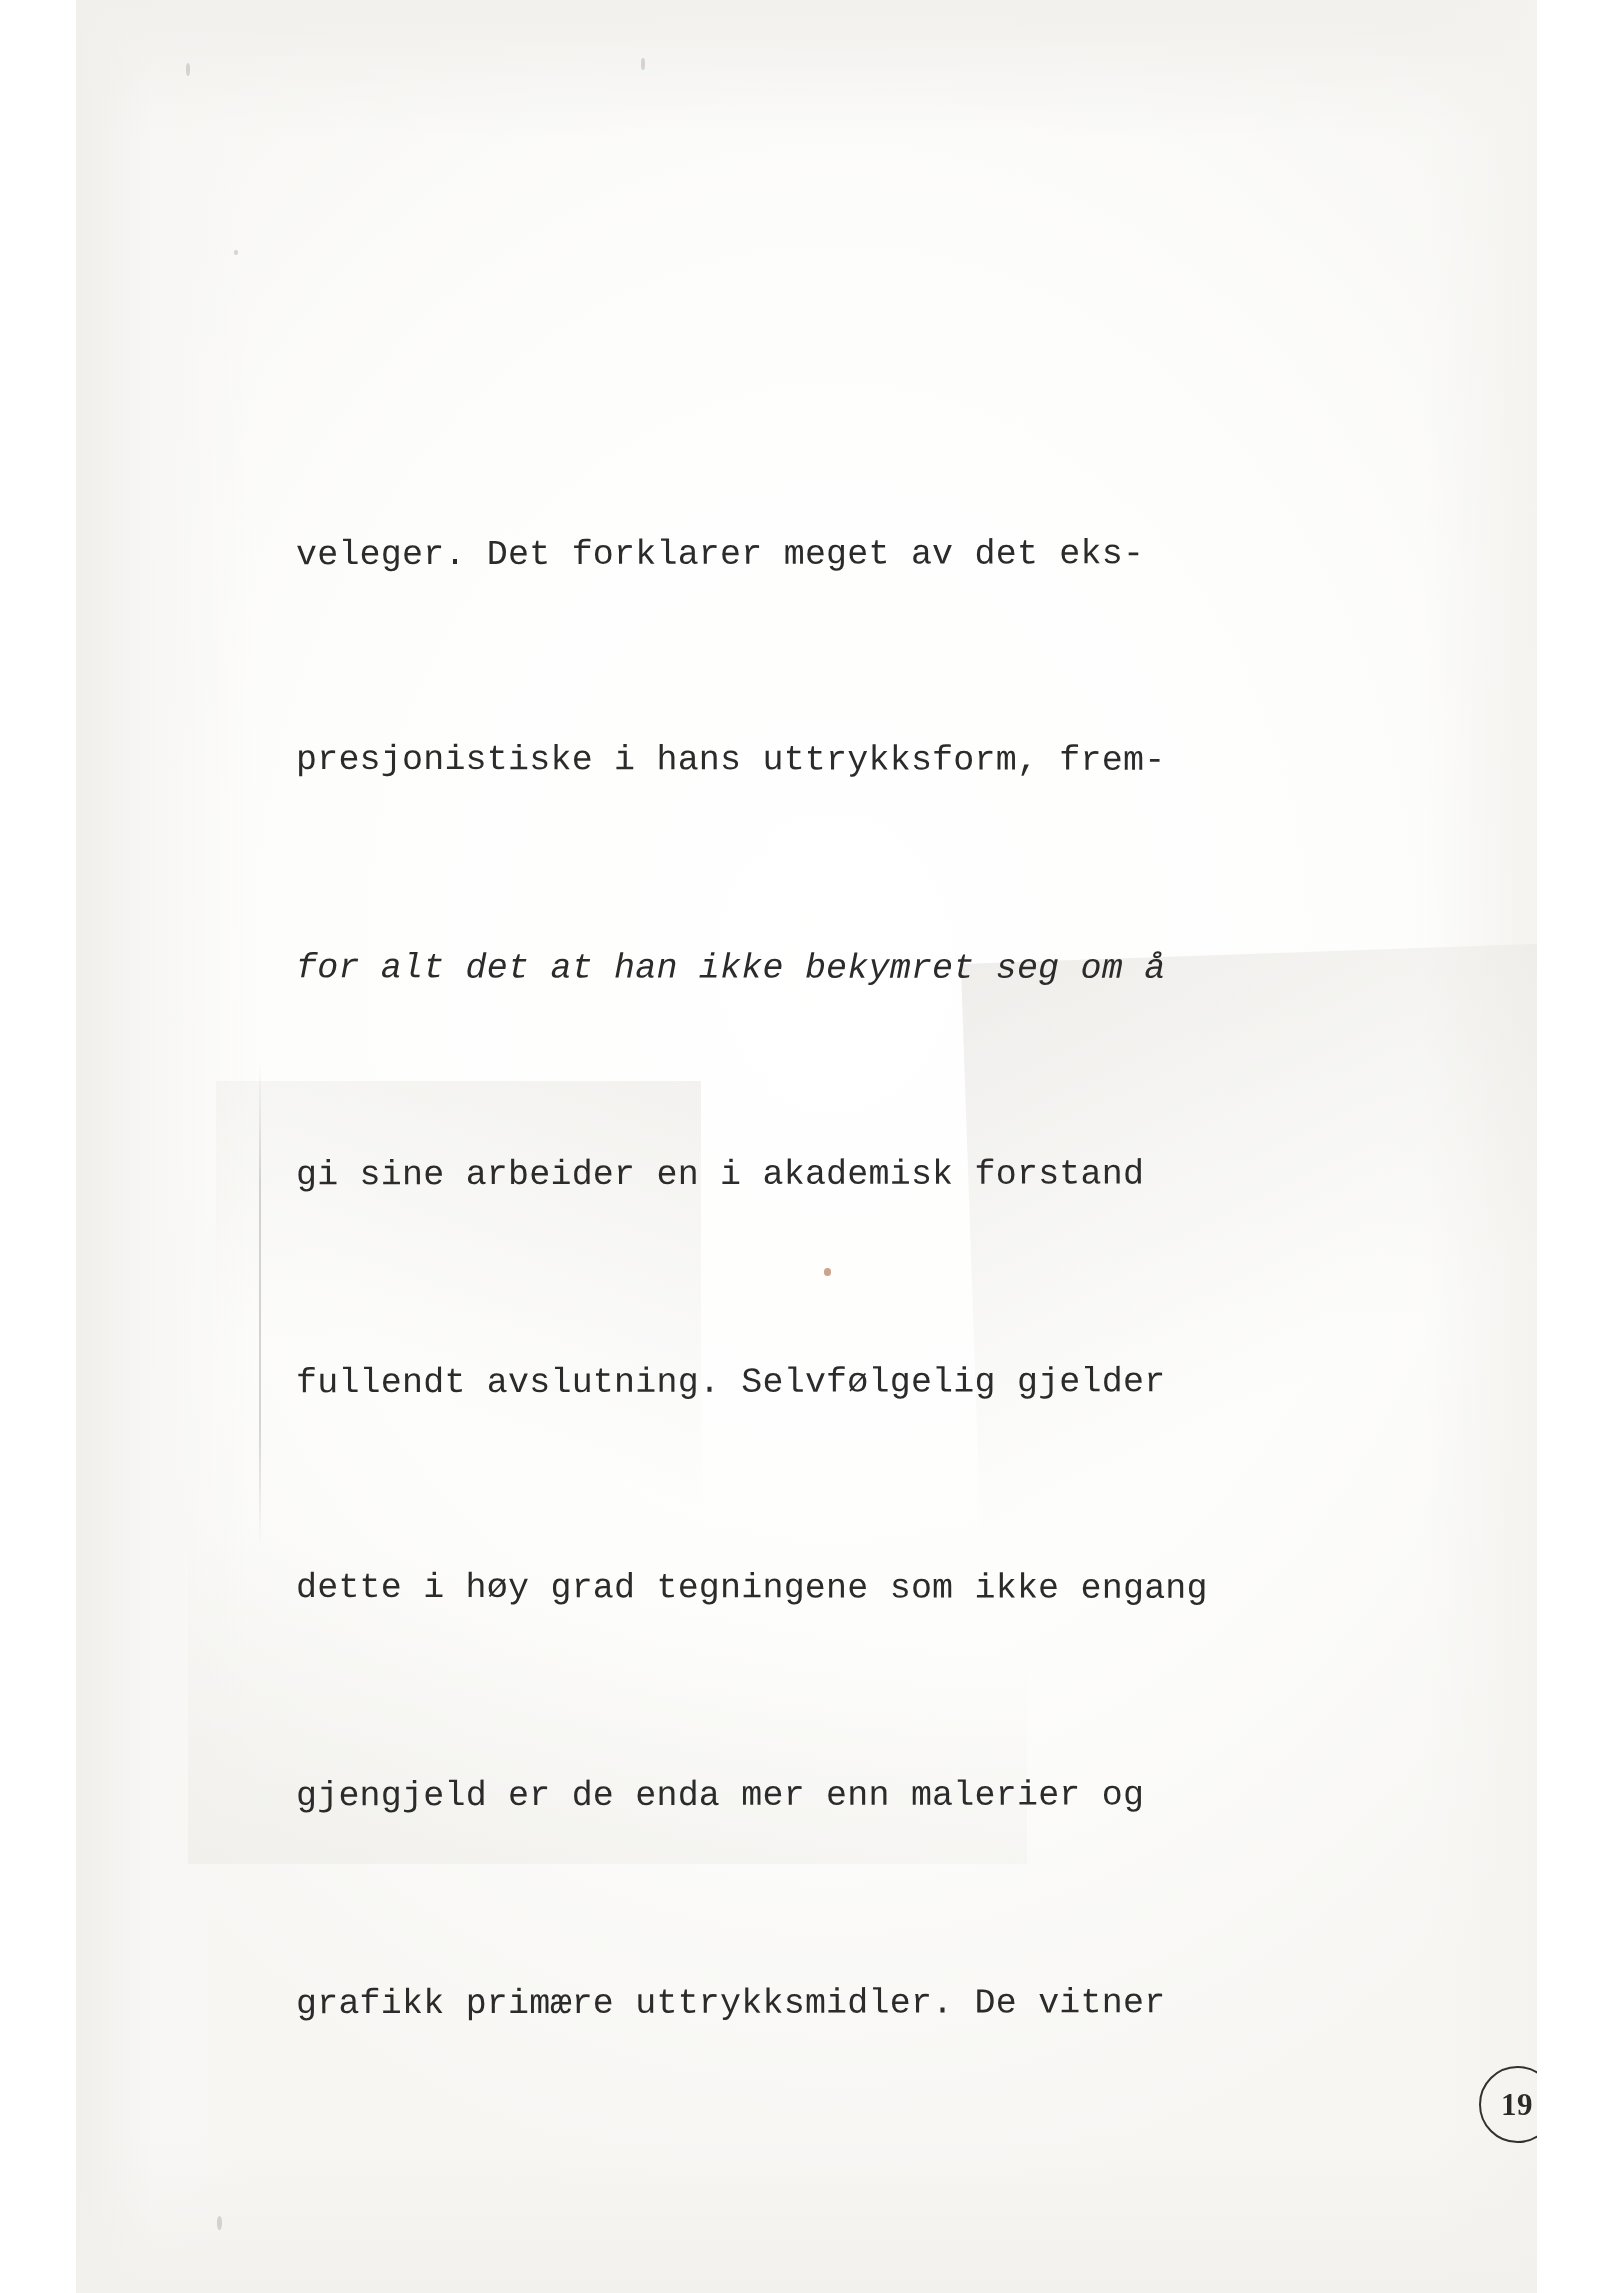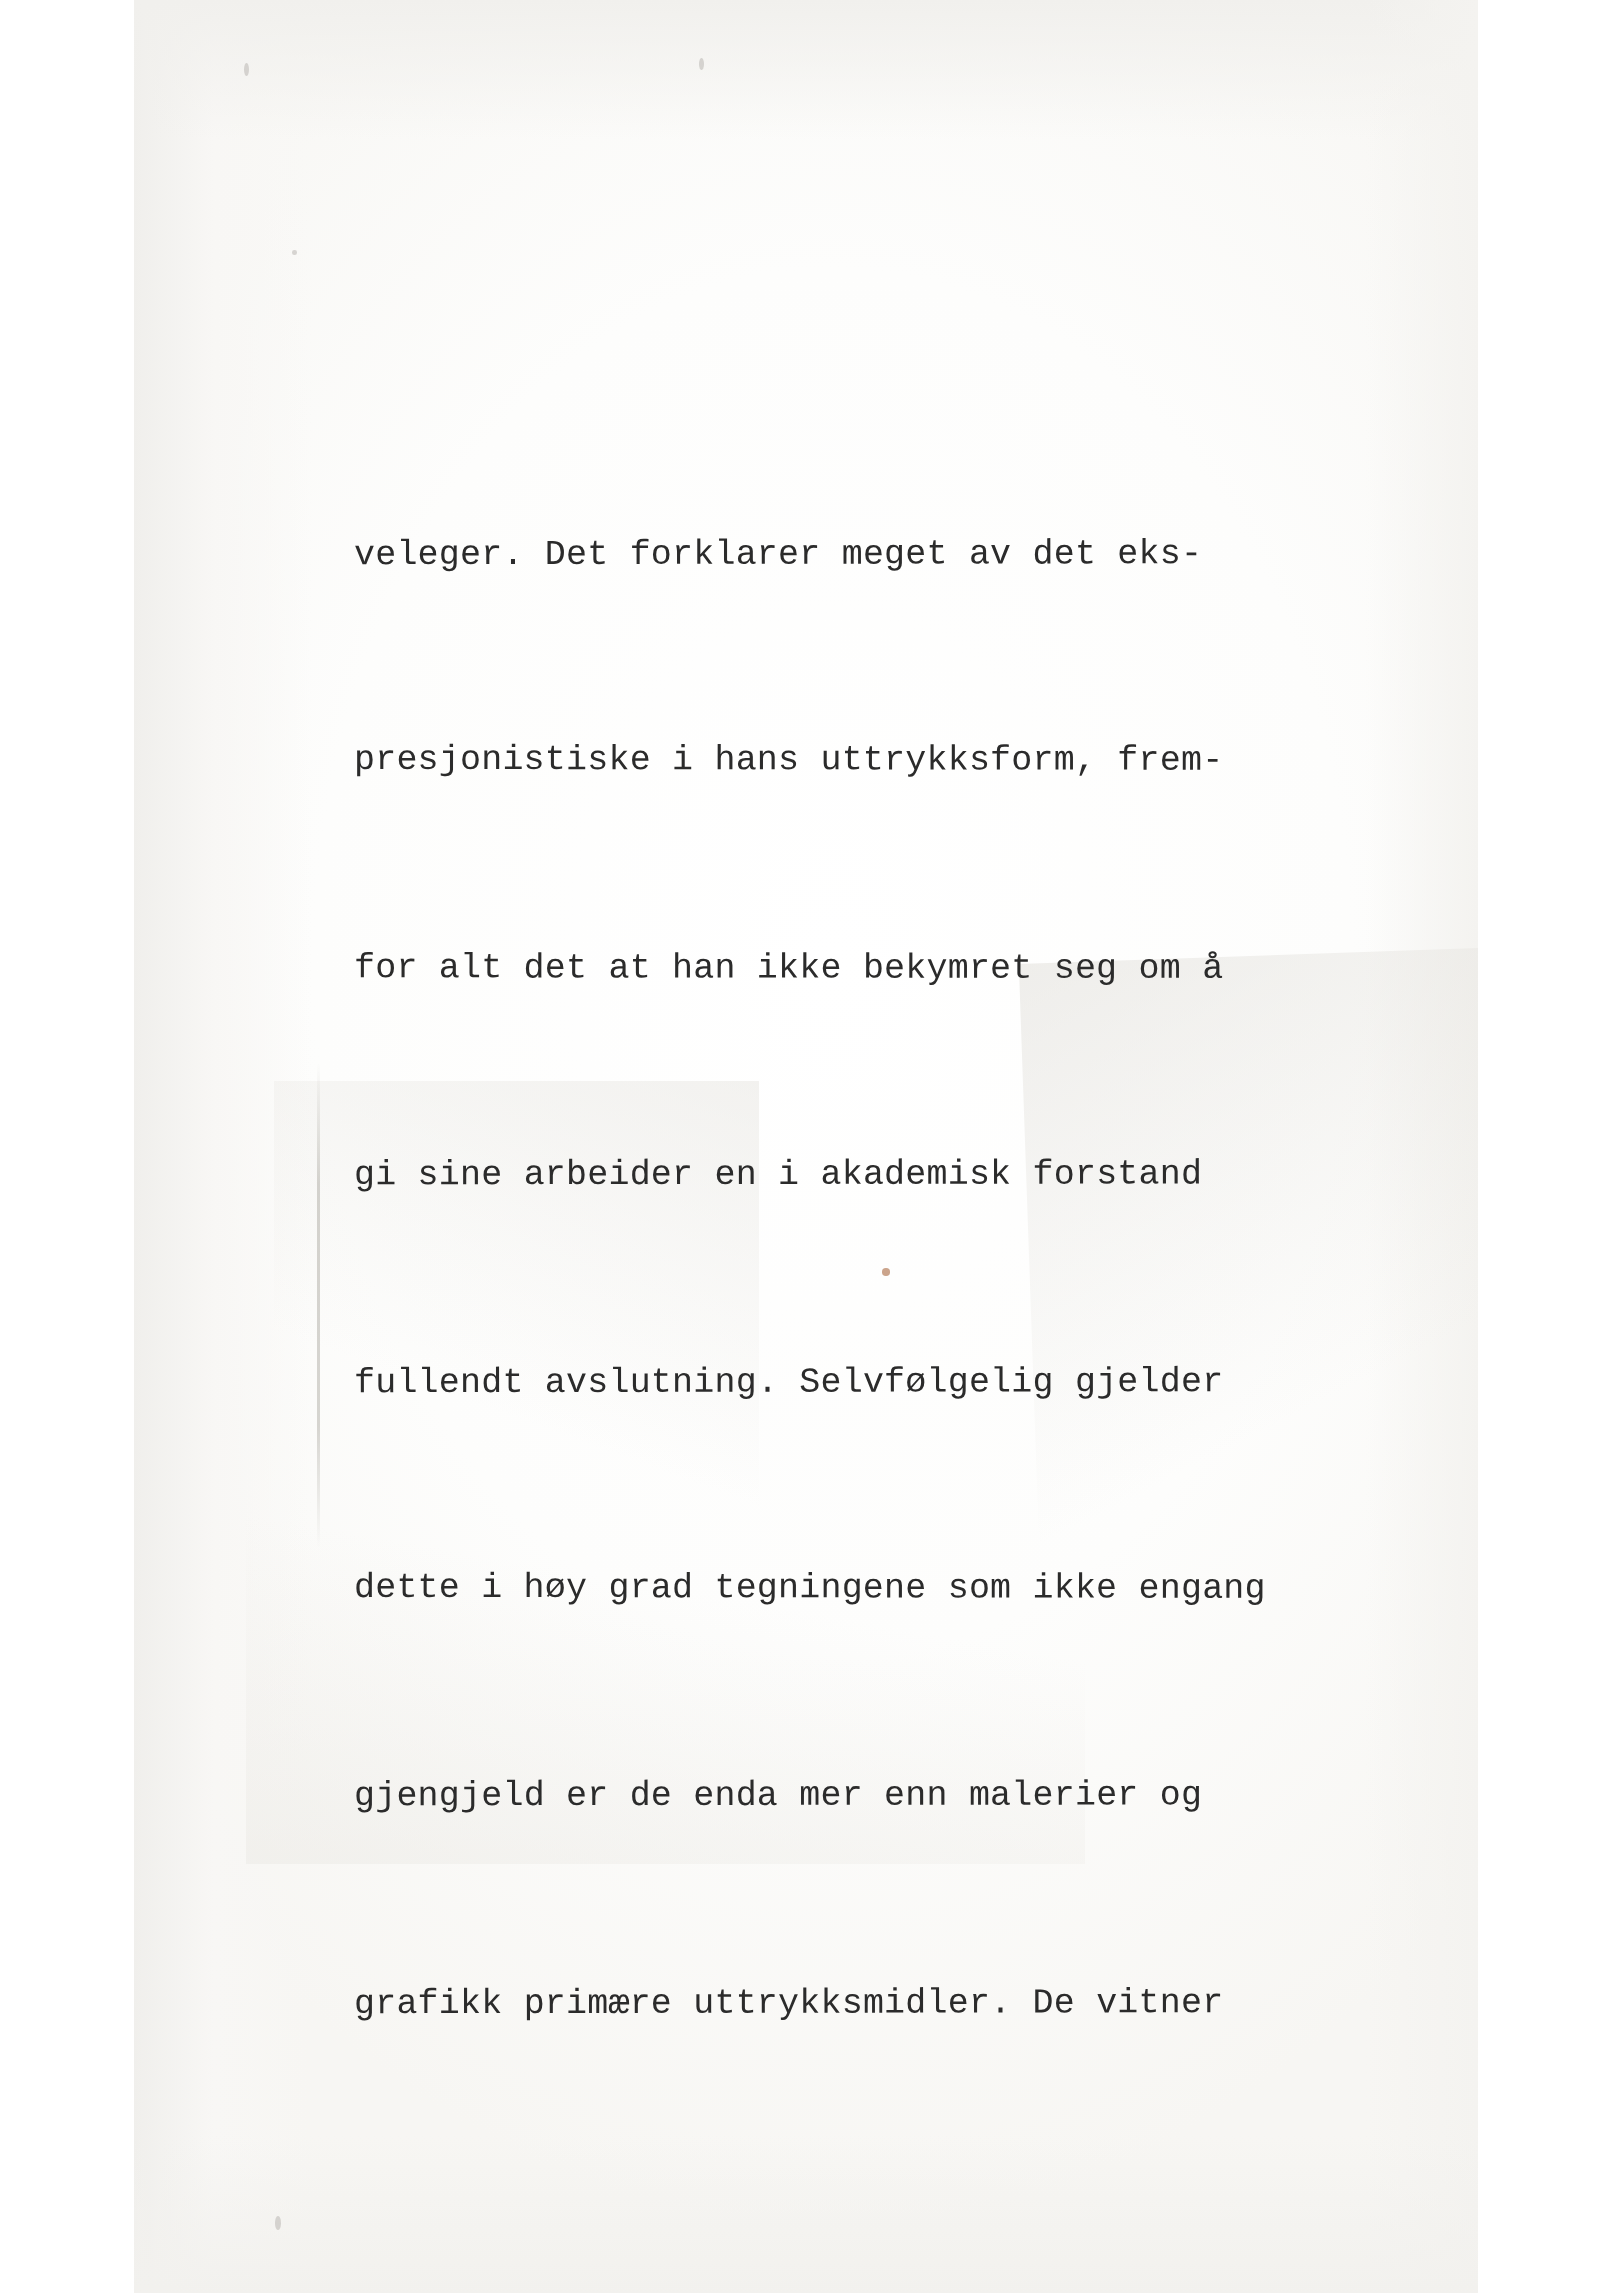--- a/index.html
+++ b/index.html
@@ -4,21 +4,21 @@
 <title>Scanned Typewritten Page</title>
 <style>
   html, body {
     margin: 0;
     padding: 0;
     background: #ffffff;
   }
 
   #page {
     position: relative;
-    width: 1344px;
+    width: 1461px;
     height: 2293px;
     margin: 0 auto;
     background: #fdfdfc;
     overflow: hidden;
     font-family: "Liberation Mono", "DejaVu Sans Mono", monospace;
   }
 
   
   .scan-base {
     position: absolute;
@@ -96,21 +96,21 @@
     white-space: pre;
   }
   .line .u {
     text-decoration-thickness: 3.7px;
     text-underline-offset: 6.5px;
   }
 
   
   .j1 { transform: translateY(0.5px) rotate(-0.06deg); }
   .j2 { transform: translateY(-0.5px) rotate(0.05deg); }
-  .j3 { transform: translateY(0.7px) rotate(0.04deg); }
+  .j3 { transform: translateY(0.7px) rotate(0.04deg); font-style: italic; }
   .j4 { transform: translateY(-0.3px) rotate(-0.05deg); }
 
   
   .page-number {
     position: absolute;
     left: 1403px;
     top: 2066px;
     width: 73px;
     height: 73px;
     border: 2.8px solid #32312f;

